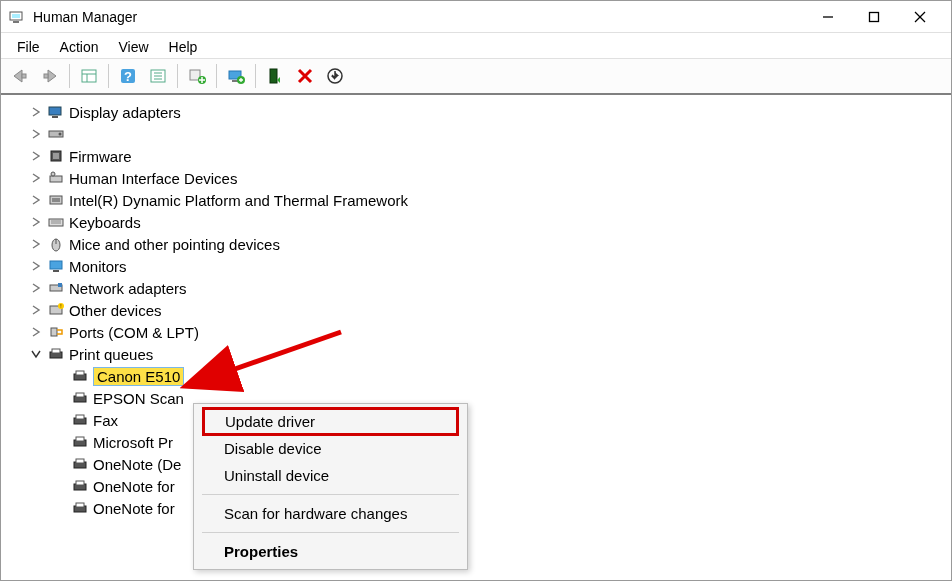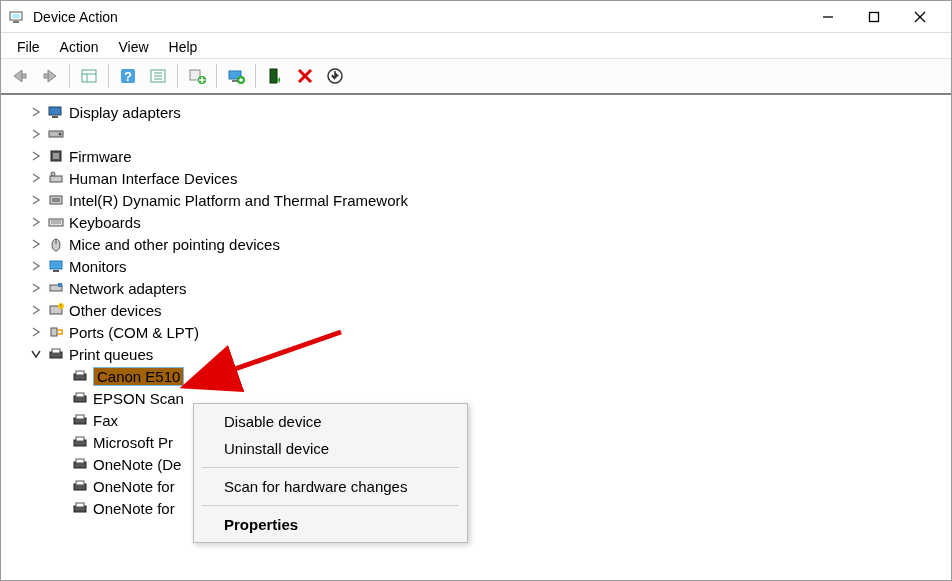--- a/index.html
+++ b/index.html
@@ -101,21 +101,21 @@
     margin: 0 4px 0 2px;
     display: flex; align-items: center; justify-content: center;
   }
   .node .label {
     font-size: 15px;
     color: #000;
     white-space: nowrap;
   }
   .child-indent { padding-left: 24px; }
   .selected .label {
-    background: #a16207;
+    background: #fde047;
     border: 1px solid #7ab7e8;
     padding: 0 3px;
   }
   
   .context-menu {
     position: absolute;
     background: #f5f5f5;
     border: 1px solid #bcbcbc;
     box-shadow: 2px 2px 6px rgba(0,0,0,0.2);
     padding: 4px 2px;
@@ -146,21 +146,21 @@
 <body>
 
 <div class="titlebar">
   <span class="app-icon">
     <svg width="16" height="16" viewBox="0 0 16 16">
       <rect x="1" y="3" width="12" height="8" fill="#fff" stroke="#555"></rect>
       <rect x="3" y="5" width="8" height="4" fill="#aef"></rect>
       <rect x="4" y="12" width="6" height="2" fill="#777"></rect>
     </svg>
   </span>
-  <span class="title">Device Action</span>
+  <span class="title">Human Manager</span>
   <div class="win-controls">
     <div class="btn">
       <svg width="12" height="12">
           <line x1="1" y1="6" x2="11" y2="6" stroke="#000" stroke-width="1.3"></line>
         </svg>
     </div>
     <div class="btn">
       <svg width="12" height="12">
           <rect x="1.5" y="1.5" width="9" height="9" fill="none" stroke="#000" stroke-width="1.3"></rect>
         </svg>
@@ -506,20 +506,21 @@
           <svg width="16" height="16">
             <rect x="2" y="6" width="12" height="6" fill="#555" stroke="#222"></rect>
             <rect x="4" y="3" width="8" height="4" fill="#fff" stroke="#555"></rect>
           </svg>
         </span>
       <span class="label">OneNote for</span>
     </div>
   </div>
 
   <div class="context-menu" style="left:192px; top:308px; width:275px;">
+    <div class="cm-item highlight">Update driver</div>
     <div class="cm-item">Disable device</div>
     <div class="cm-item">Uninstall device</div>
     <div class="cm-sep"></div>
     <div class="cm-item">Scan for hardware changes</div>
     <div class="cm-sep"></div>
     <div class="cm-item bold">Properties</div>
   </div>
 
   <svg class="red-arrow" style="left:170px; top:232px;" width="180" height="70">
     <defs>

